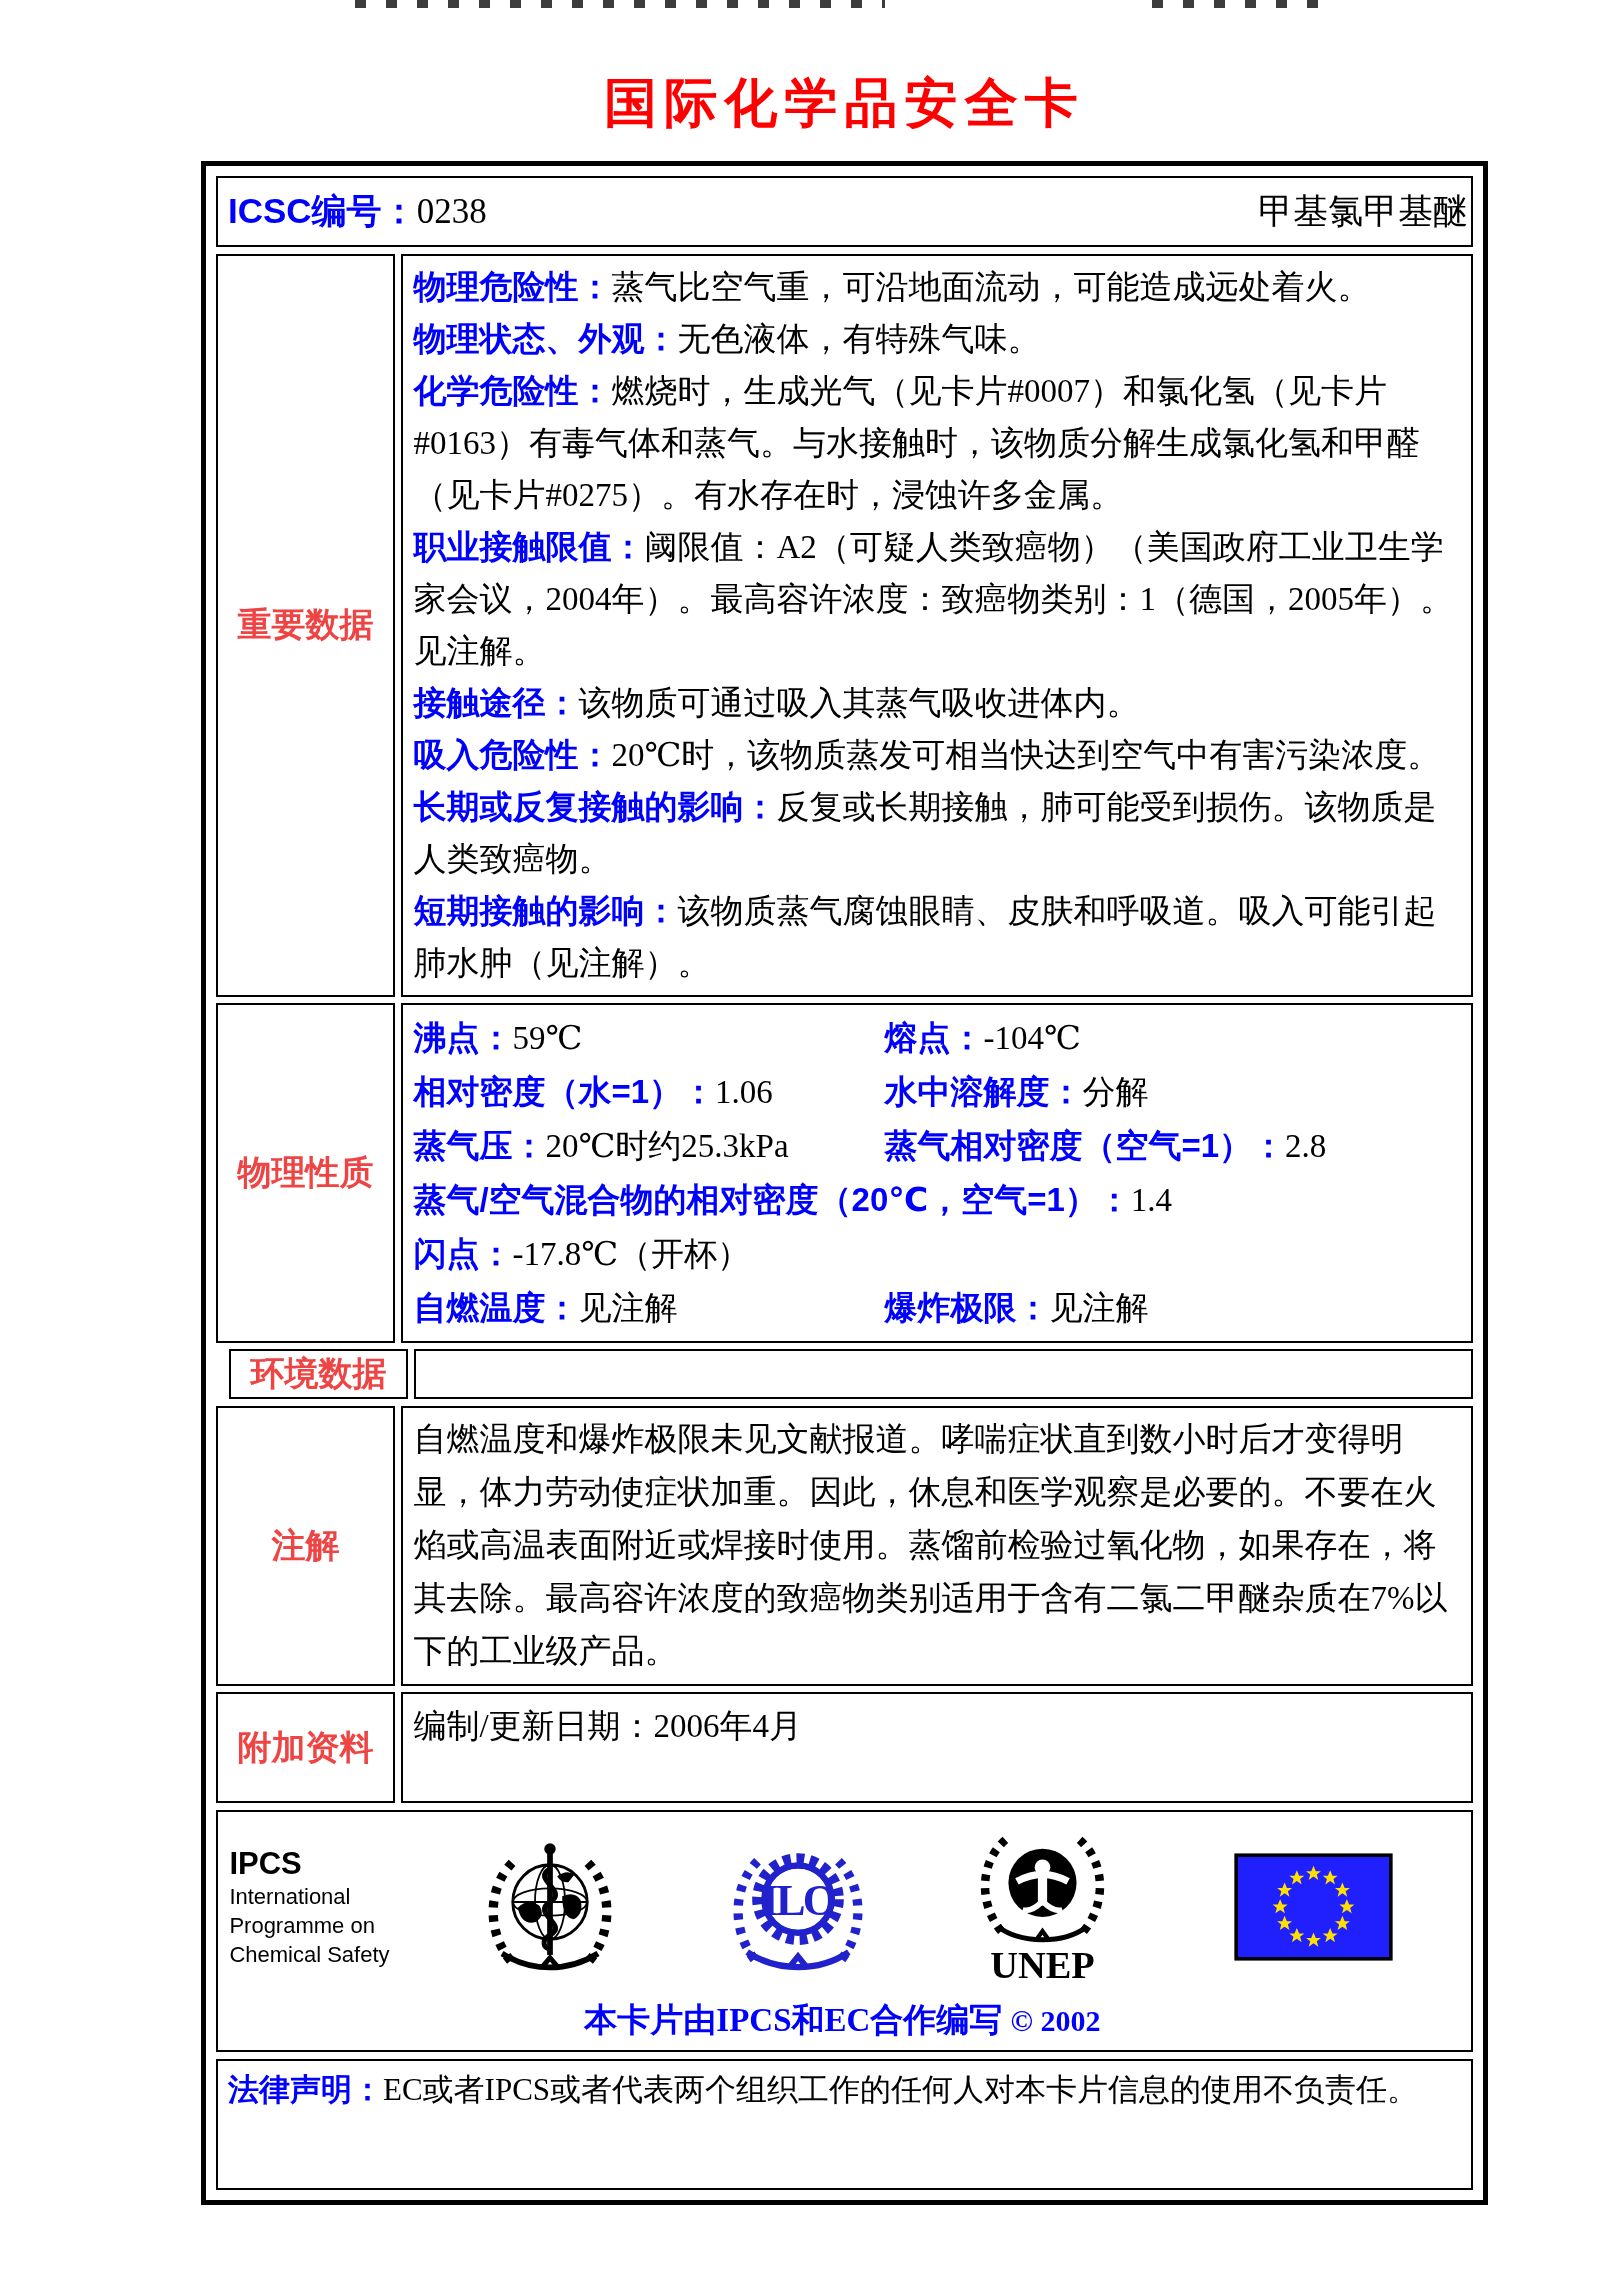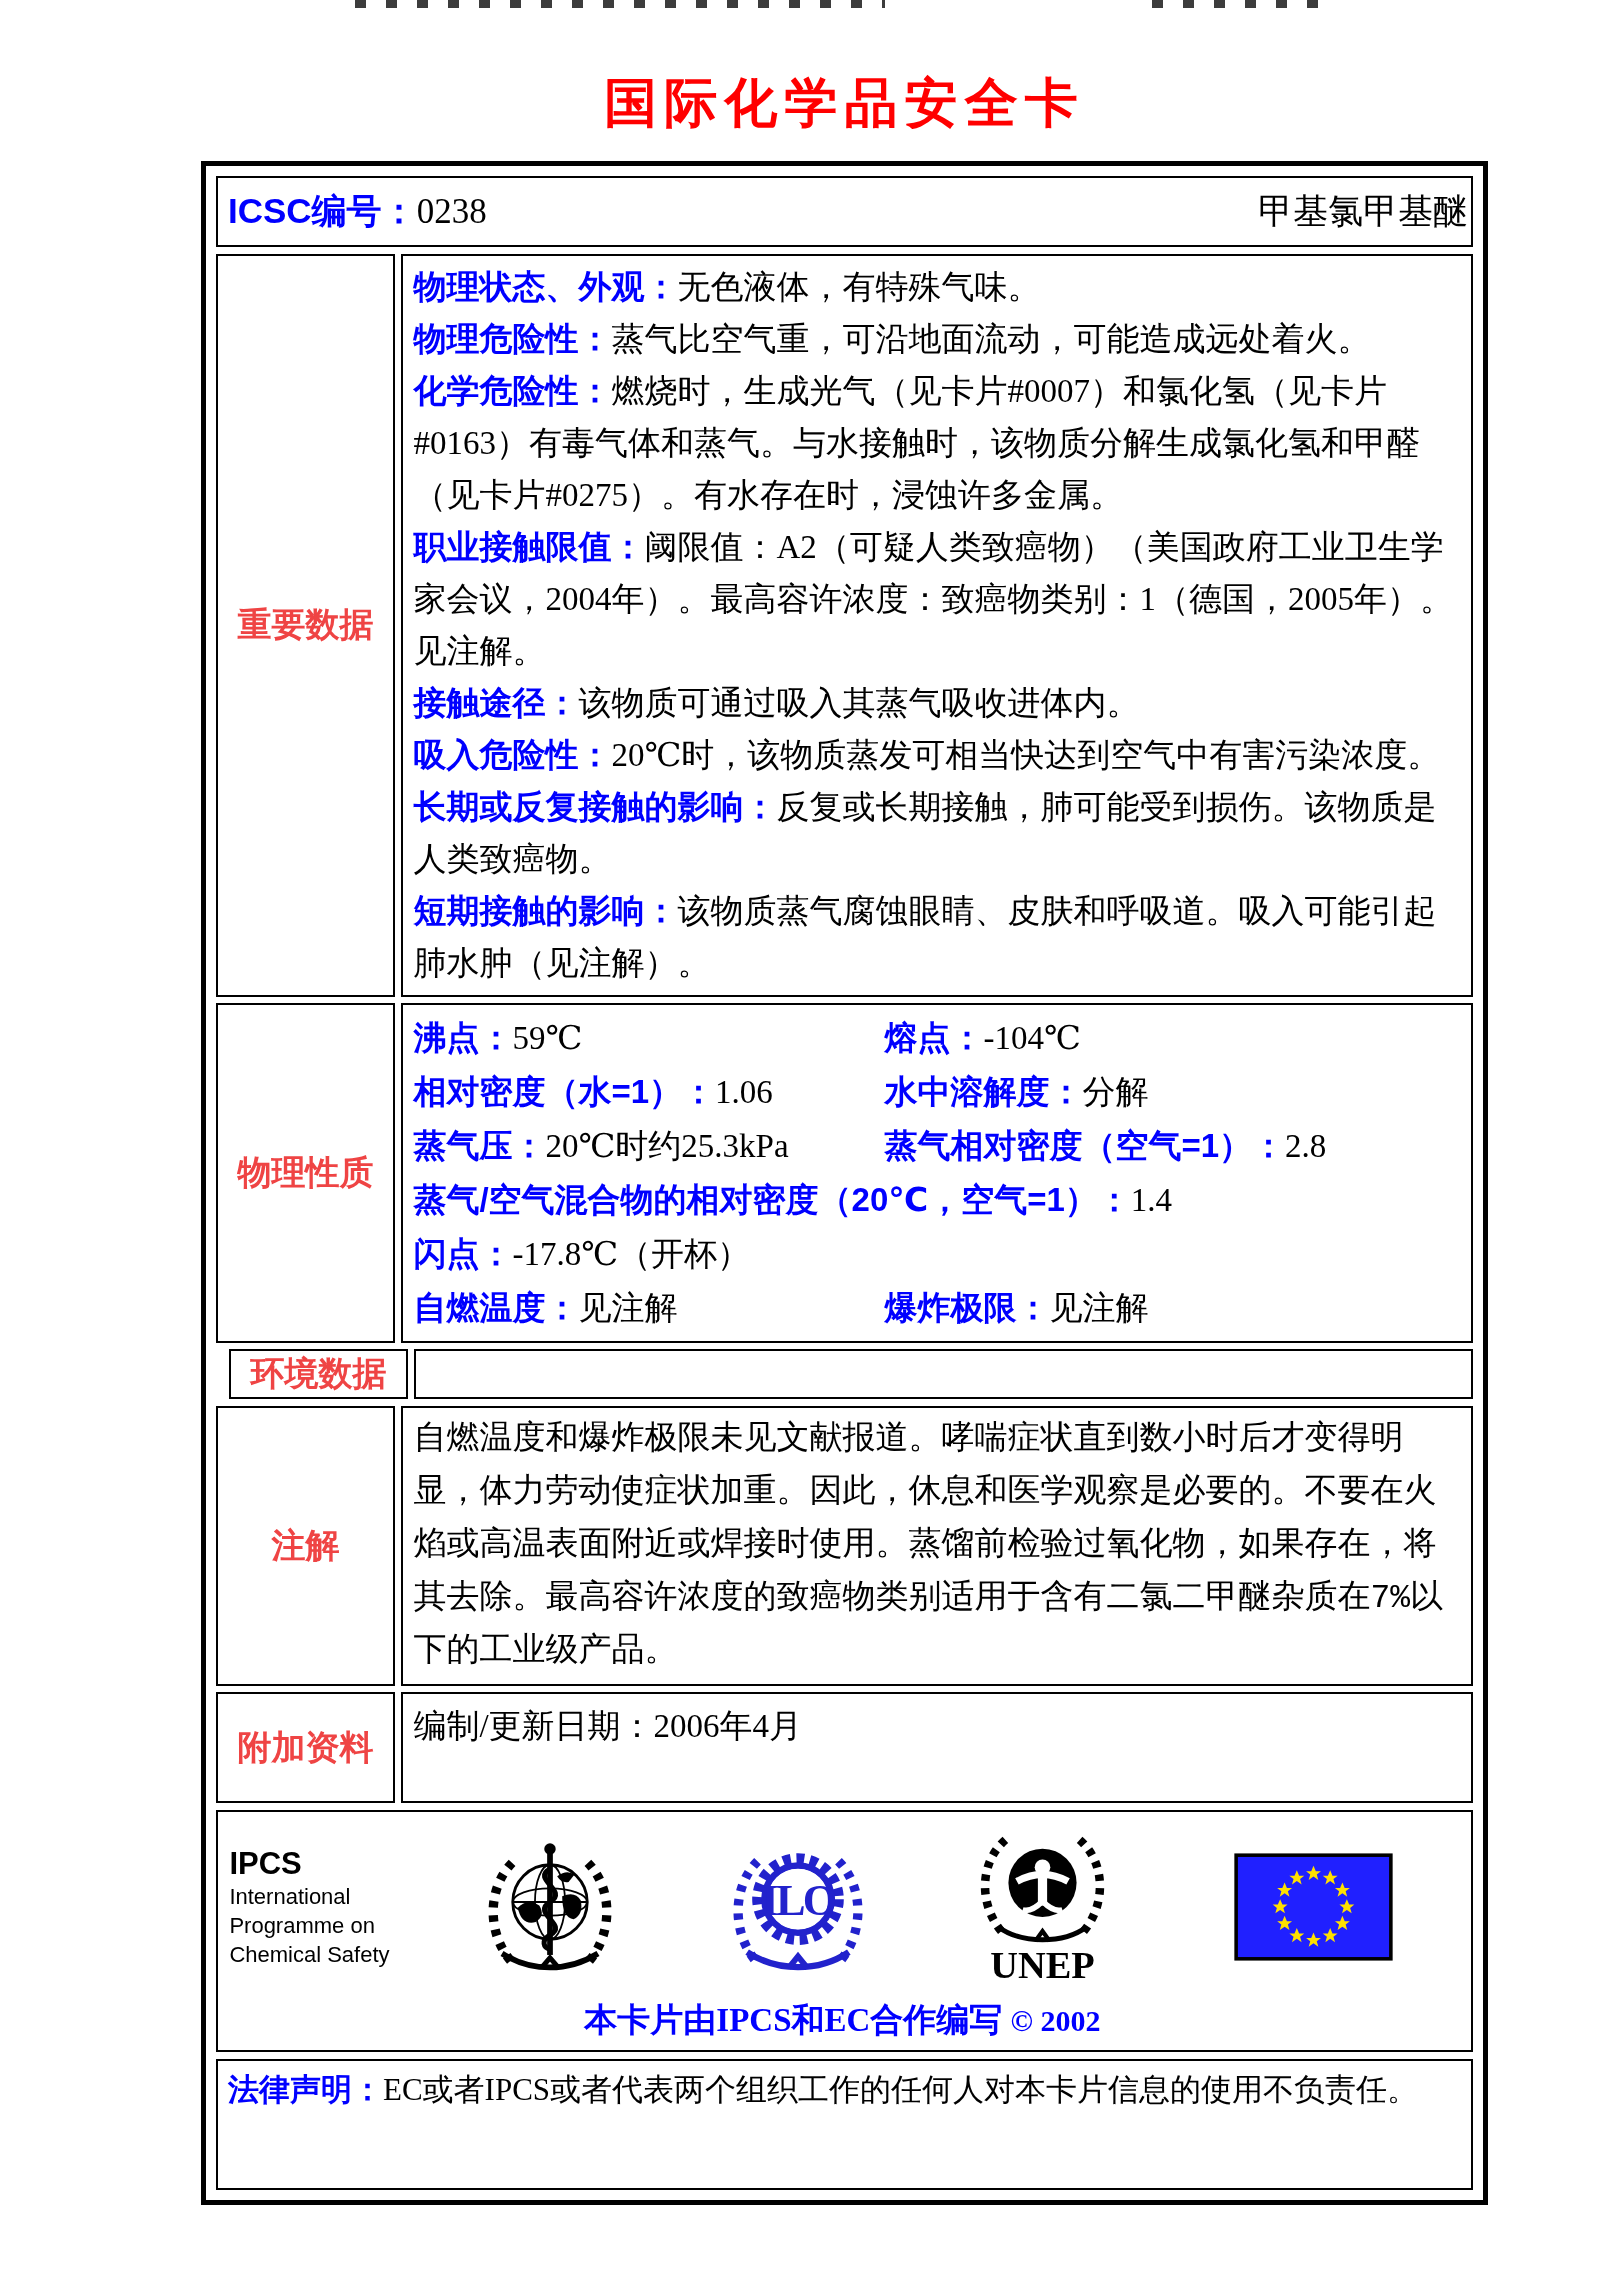--- a/index.html
+++ b/index.html
@@ -43,21 +43,21 @@
   .content-cell { flex:1; padding:5.7px 10px; font-size:33px; line-height:52px; }
 
   .flabel {
     color:#0000FF; font-weight:bold;
     font-family:"Liberation Sans","DejaVu Sans",sans-serif;
   }
   .row-important .content-cell { min-height:719px; }
   .row-physical  .content-cell { min-height:318px; line-height:54px; }
   .row-env       .label-cell   { min-height:41px;margin-left:13px; }
   .row-env       .content-cell { min-height:41px; }
-  .row-notes     .content-cell { min-height:262px; line-height:53px;font-family:Liberation Mono, monospace; }
+  .row-notes     .content-cell { min-height:262px; line-height:53px; }
   .row-additional .content-cell{ min-height:111px; }
   .prop-left { display:inline-block; min-width:471px; }
 
   .logos-cell { flex:1; min-height:202px; padding:11.4px 15.6px 7.1px 11.4px; }
   .logo-strip { display:flex; align-items:center; }
   .ipcs-block { width:192px; font-family:"Liberation Sans","DejaVu Sans",sans-serif; }
   .ipcs-acronym { font-size:31px; font-weight:bold; line-height:36px; }
   .ipcs-line { font-size:22px; line-height:29px; }
   .logo { flex:0 0 auto; }
   .logo.who  { margin-left:61px; }
@@ -86,22 +86,22 @@
     <div class="cell header-cell">
       <span class="flabel">ICSC编号：</span>
       <span>0238</span>
       <span class="chem-name">甲基氯甲基醚</span>
     </div>
   </div>
 
   <div class="row row-important">
     <div class="cell label-cell">重要数据</div>
     <div class="cell content-cell">
+      <div><span class="flabel">物理危险性：</span><span>蒸气比空气重，可沿地面流动，可能造成远处着火。</span></div>
       <div><span class="flabel">物理状态、外观：</span><span>无色液体，有特殊气味。</span></div>
-      <div><span class="flabel">物理危险性：</span><span>蒸气比空气重，可沿地面流动，可能造成远处着火。</span></div>
       <div><span class="flabel">化学危险性：</span><span>燃烧时，生成光气（见卡片#0007）和氯化氢（见卡片#0163）有毒气体和蒸气。与水接触时，该物质分解生成氯化氢和甲醛（见卡片#0275）。有水存在时，浸蚀许多金属。</span></div>
       <div><span class="flabel">职业接触限值：</span><span>阈限值：A2（可疑人类致癌物）（美国政府工业卫生学家会议，2004年）。最高容许浓度：致癌物类别：1（德国，2005年）。见注解。</span></div>
       <div><span class="flabel">接触途径：</span><span>该物质可通过吸入其蒸气吸收进体内。</span></div>
       <div><span class="flabel">吸入危险性：</span><span>20℃时，该物质蒸发可相当快达到空气中有害污染浓度。</span></div>
       <div><span class="flabel">长期或反复接触的影响：</span><span>反复或长期接触，肺可能受到损伤。该物质是人类致癌物。</span></div>
       <div><span class="flabel">短期接触的影响：</span><span>该物质蒸气腐蚀眼睛、皮肤和呼吸道。吸入可能引起肺水肿（见注解）。</span></div>
     </div>
   </div>
 
   <div class="row row-physical">

